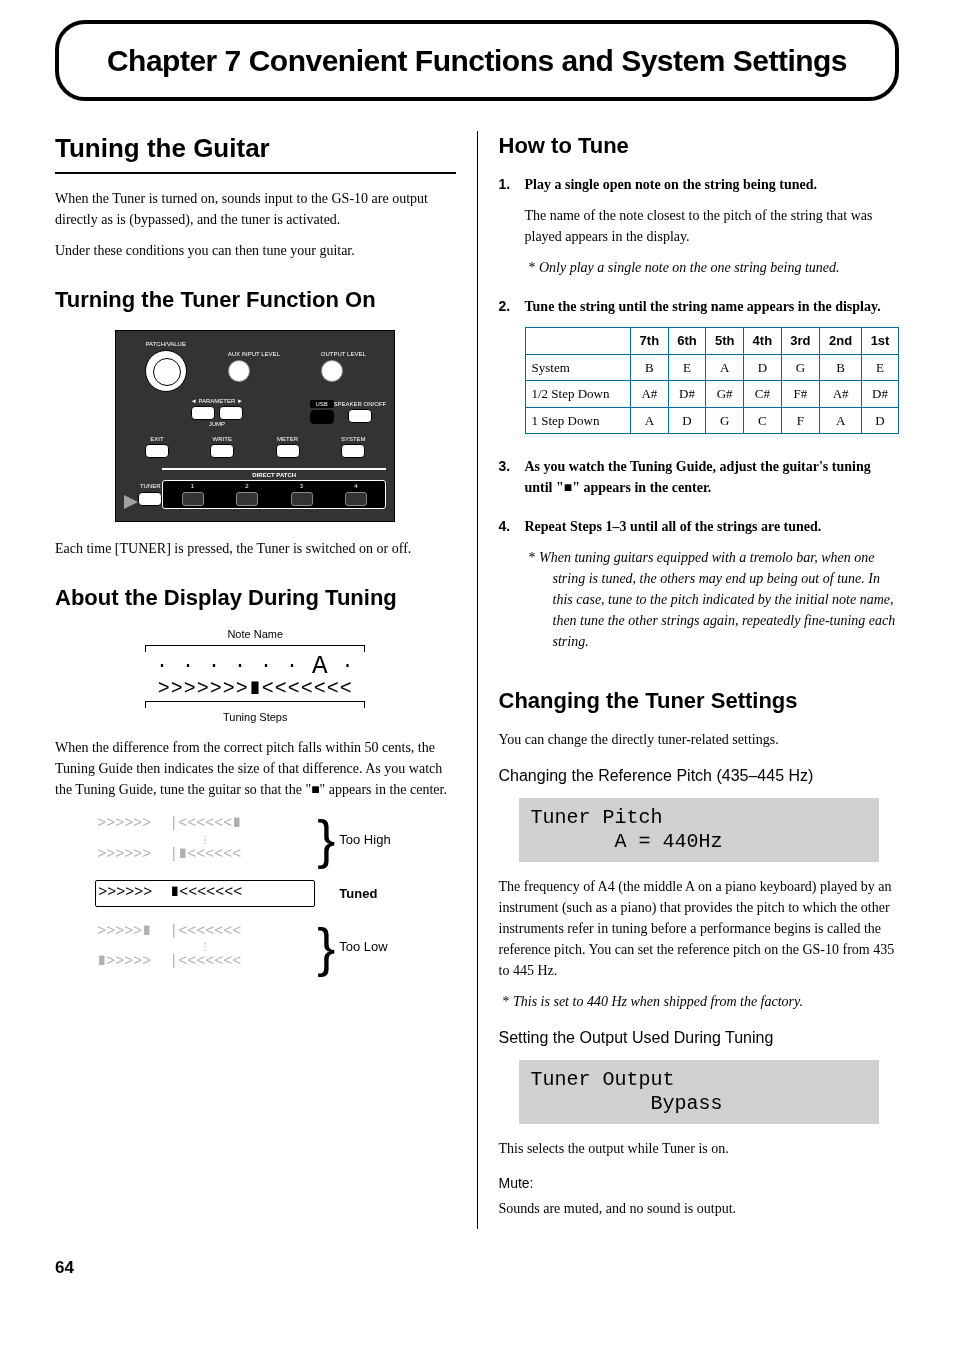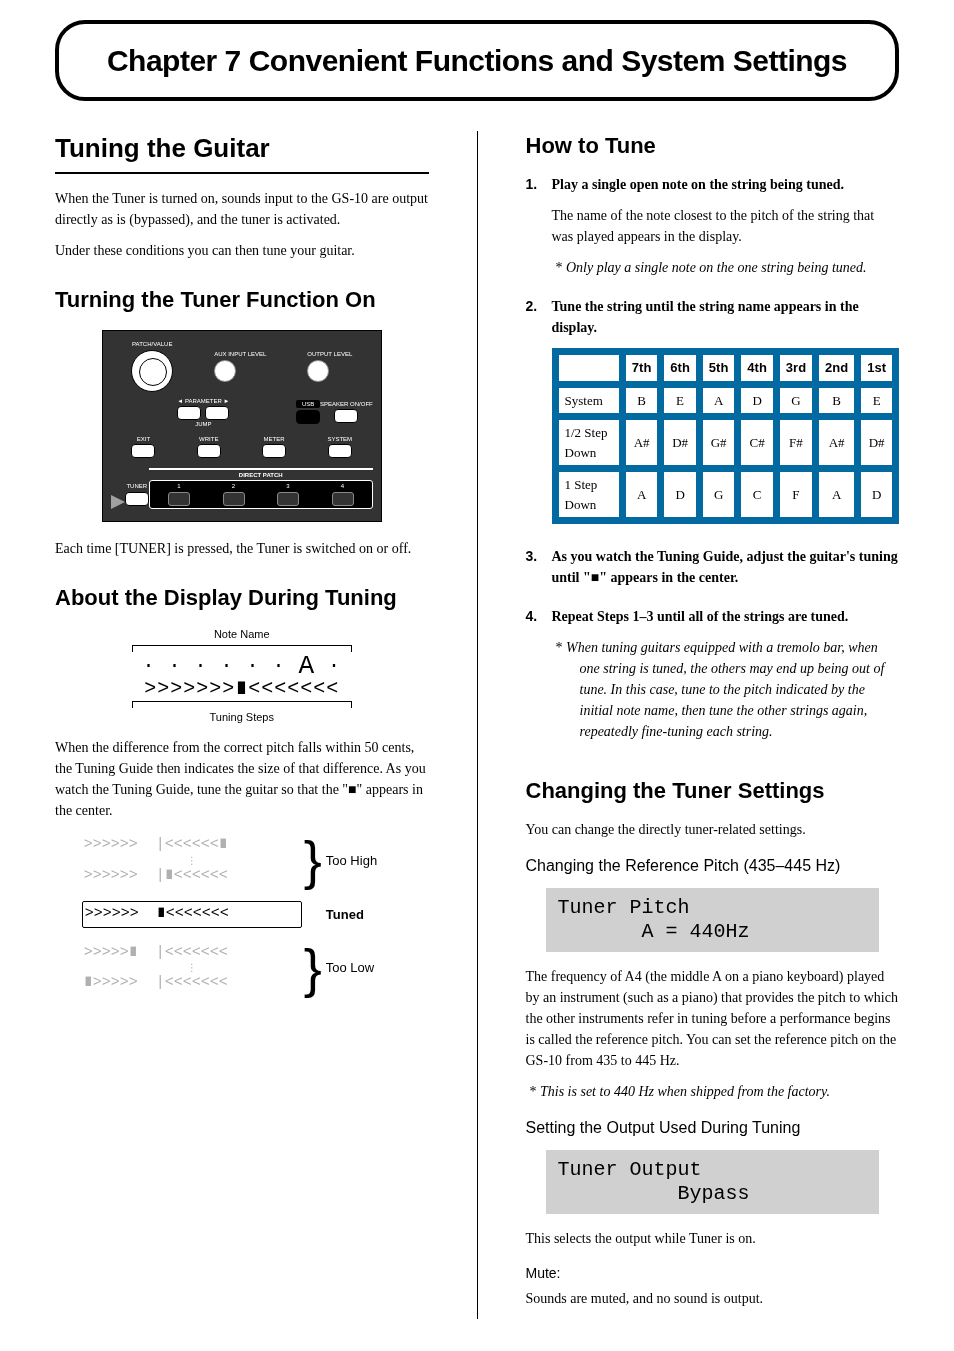--- a/index.html
+++ b/index.html
@@ -21,21 +21,21 @@
     text-align: center;
   }
   .chapter-title {
     font-family: 'Arial Black', Arial, sans-serif;
     font-weight: 900;
     font-size: 30px;
     letter-spacing: -0.5px;
   }
   .columns {
     display: flex;
-    gap: 48px;
+    gap: 21px;
   }
   .col { flex: 1; min-width: 0; }
   .divider {
     width: 1px;
     background: #000;
     align-self: stretch;
     margin-top: 2px;
   }
   h1.section-title {
     font-family: 'Arial Black', Arial, sans-serif;
@@ -86,21 +86,21 @@
   }
   ol.steps .step-body { flex: 1; }
   ol.steps .step-body p:first-child { font-weight: bold; }
   .tuning-table {
     border-collapse: collapse;
     width: 100%;
     margin: 10px 0 14px 0;
     font-size: 13px;
   }
   .tuning-table th, .tuning-table td {
-    border: 7px solid #0369a1;
+    border: 1px solid #0369a1;
     padding: 3px 6px;
     text-align: center;
   }
   .tuning-table th {
     font-family: Arial, sans-serif;
     font-weight: bold;
   }
   .tuning-table td:first-child { text-align: left; }
   .lcd-block {
     background: #d0d0d0;

